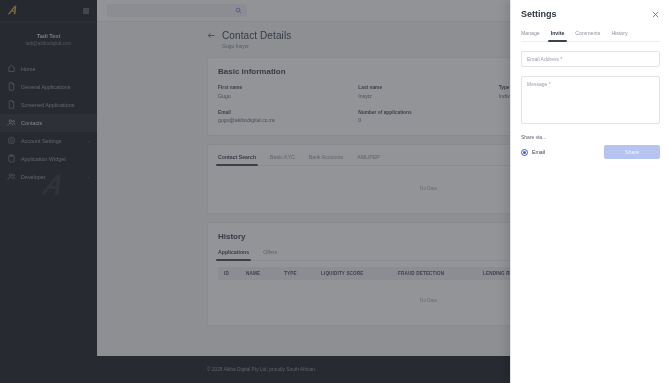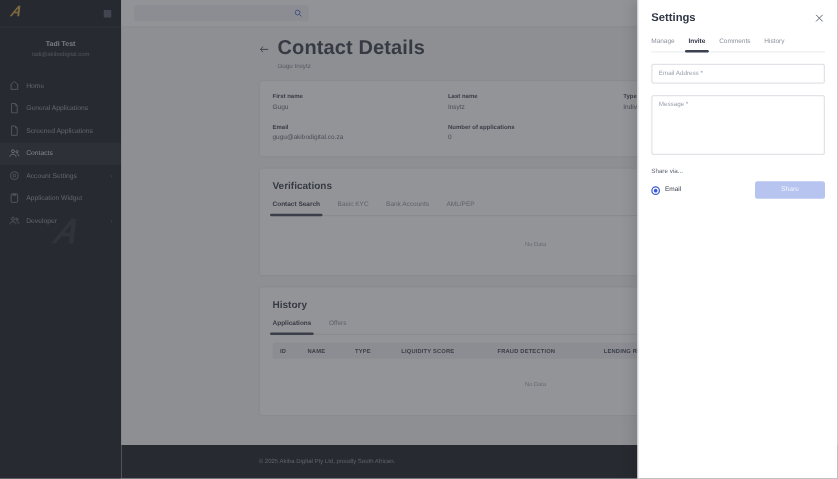--- a/index.html
+++ b/index.html
@@ -63,21 +63,21 @@
   }
   .search-ico { width: 7px; height: 7px; }
   .search-ico svg { width: 7px; height: 7px; display: block; }
 
   #content { flex: 1; padding: 8px 0 0 0; overflow: hidden; }
 
   .page-head { display: flex; flex-direction: column; padding: 0 20px 0 110px; }
   .page-title-row { display: flex; align-items: center; gap: 6px; }
   .back-arrow { width: 9px; height: 9px; color: #3c4250; }
   .back-arrow svg { width: 9px; height: 9px; display: block; }
-  .page-title { font-size: 16px; font-weight: 700; color: #2f3644; letter-spacing: .1px; }
+  .page-title { font-size: 10px; font-weight: 400; color: #2f3644; letter-spacing: .1px; }
   .page-sub { font-size: 5px; color: #757b89; margin: 2px 0 0 15px; }
 
   .card {
     background: #fdfdfe; border: 1px solid #e8e9ec; border-radius: 3px;
     margin: 8px 20px 0 110px; padding: 9px 10px 10px;
   }
   .card-title { font-size: 8px; font-weight: 700; color: #2f3644; margin-bottom: 8px; }
 
   .info-grid { display: grid; grid-template-columns: repeat(3, 1fr); row-gap: 8px; }
   .info-lbl { font-size: 4.8px; font-weight: 700; color: #3b4150; line-height: 1.6; }
@@ -275,20 +275,21 @@
                 <path d="M20 12H4"></path>
                 <path d="M9 6l-5 6 5 6"></path>
               </svg>
             </span>
           <span class="page-title">Contact Details</span>
         </div>
         <div class="page-sub">Gugu Insytz</div>
       </div>
 
       <section class="card">
+        <div class="card-title">Basic information</div>
         <div class="info-grid">
           <div>
             <div class="info-lbl">First name</div>
             <div class="info-val">Gugu</div>
           </div>
           <div>
             <div class="info-lbl">Last name</div>
             <div class="info-val">Insytz</div>
           </div>
           <div>
@@ -300,21 +301,20 @@
             <div class="info-val">gugu@akibodigital.co.za</div>
           </div>
           <div>
             <div class="info-lbl">Number of applications</div>
             <div class="info-val">0</div>
           </div>
         </div>
       </section>
 
       <section class="card">
-        <div class="card-title">Verifications</div>
         <div class="tabs">
           <div class="tab active">Contact Search</div>
           <div class="tab">Basic KYC</div>
           <div class="tab">Bank Accounts</div>
           <div class="tab">AML/PEP</div>
         </div>
         <div class="empty">No Data</div>
       </section>
 
       <section class="card">

